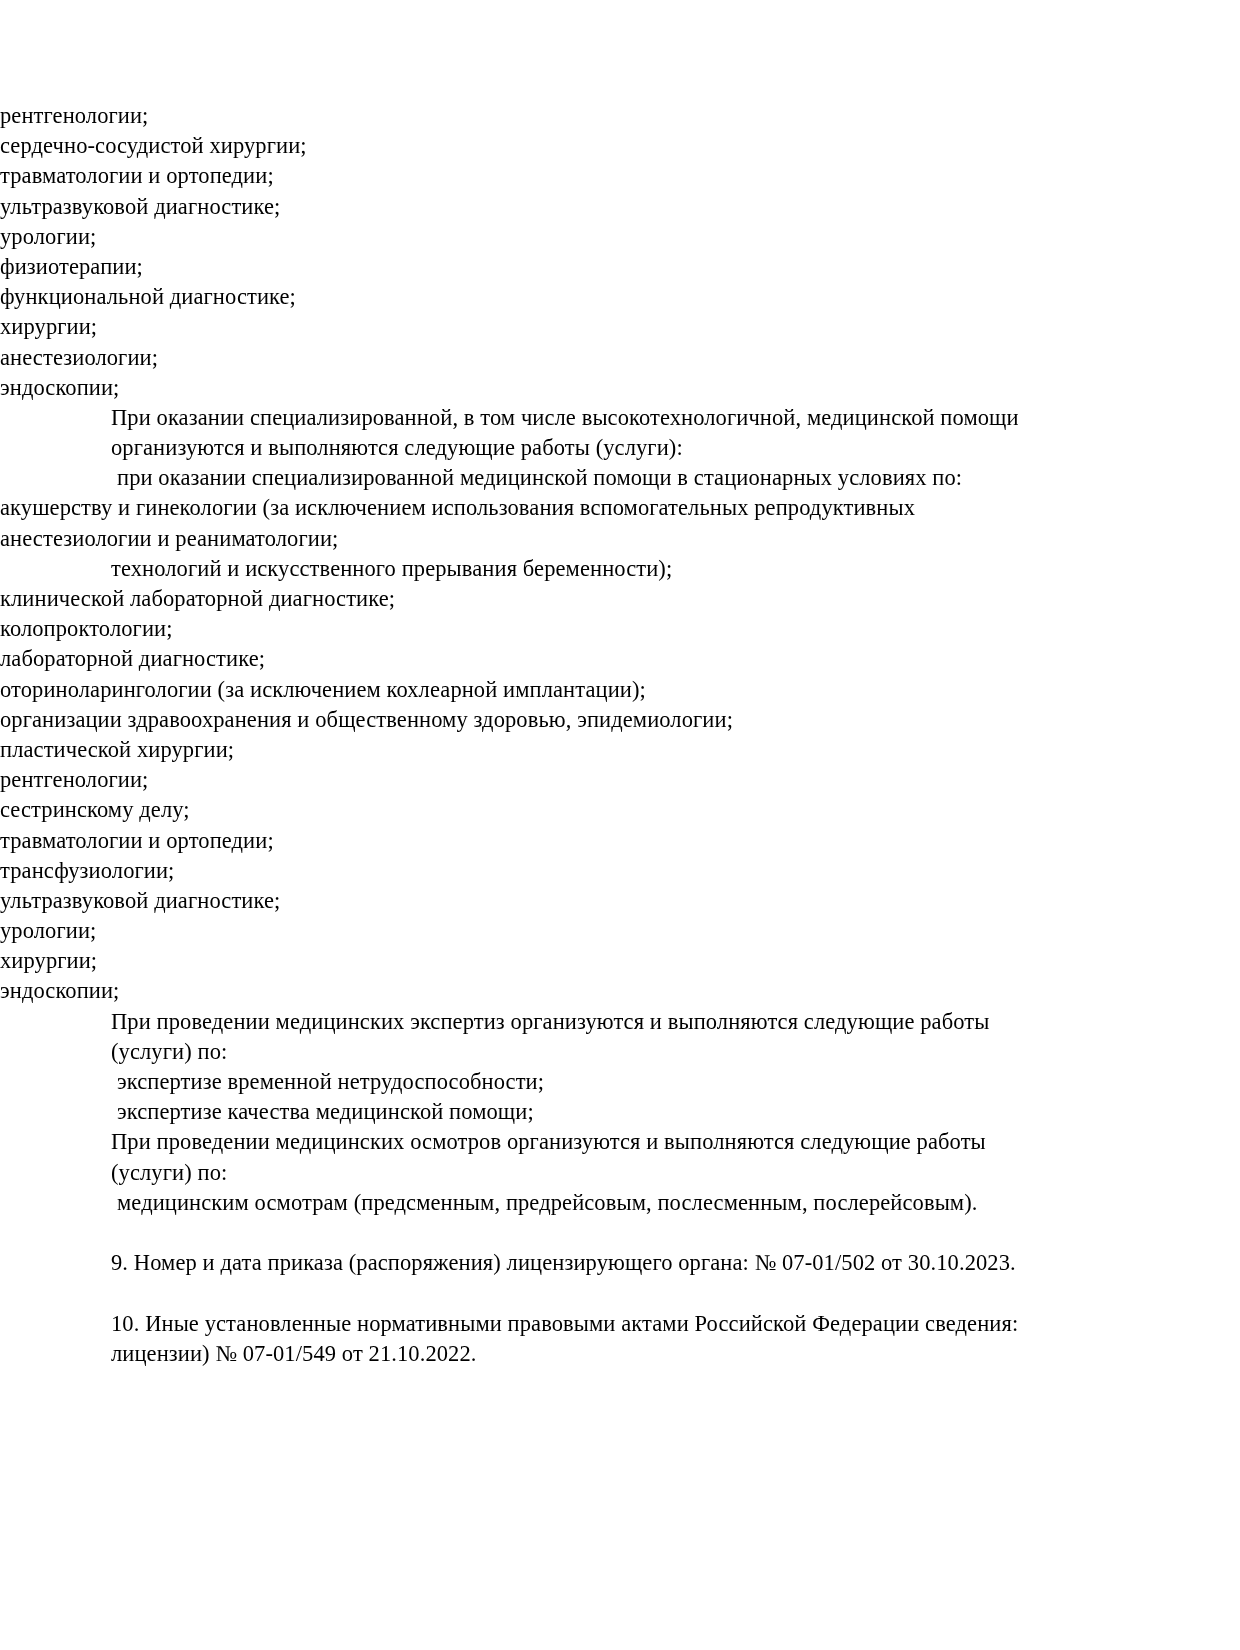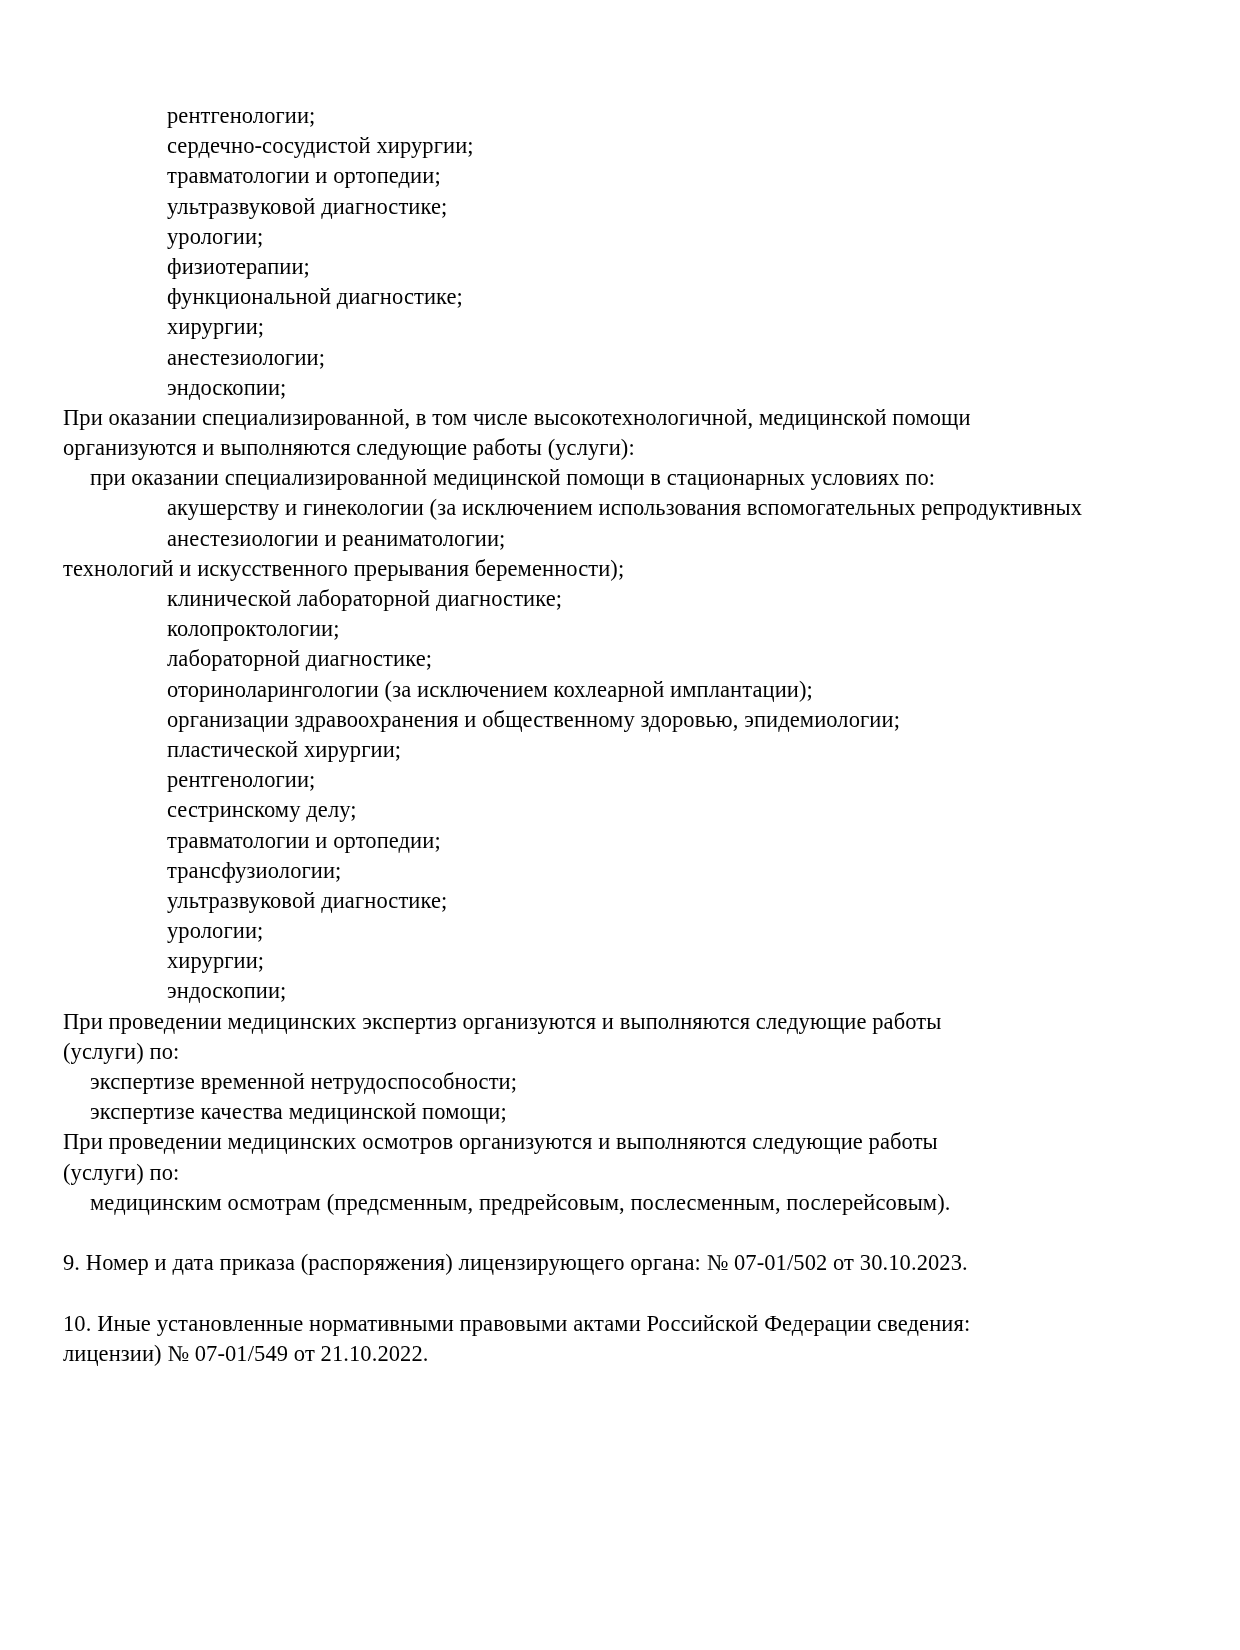--- a/index.html
+++ b/index.html
@@ -23,23 +23,23 @@
   }
   .line {
     font-family: "Liberation Serif", "DejaVu Serif", serif;
     font-size: 22.5px;
     line-height: 30.2px;
     height: 30.2px;
     white-space: pre;
     color: #000000;
     letter-spacing: 0.1px;
   }
-  .indent-0 { padding-left: 63px; }
-  .indent-1 { padding-left: 90px; }
-  .indent-2 { padding-left: 167px; }
+  .indent-0 { padding-left: 111px; }
+  .indent-1 { padding-left: 117px; }
+  .indent-2 { }
 </style>
 </head>
 <body>
 
 <div class="page" style="background: rgb(255, 255, 255);">
   <div class="doc-content" style="color: rgb(0, 0, 0);">
       <div class="line indent-2">рентгенологии;</div>
       <div class="line indent-2">сердечно-сосудистой хирургии;</div>
       <div class="line indent-2">травматологии и ортопедии;</div>
       <div class="line indent-2">ультразвуковой диагностике;</div>

